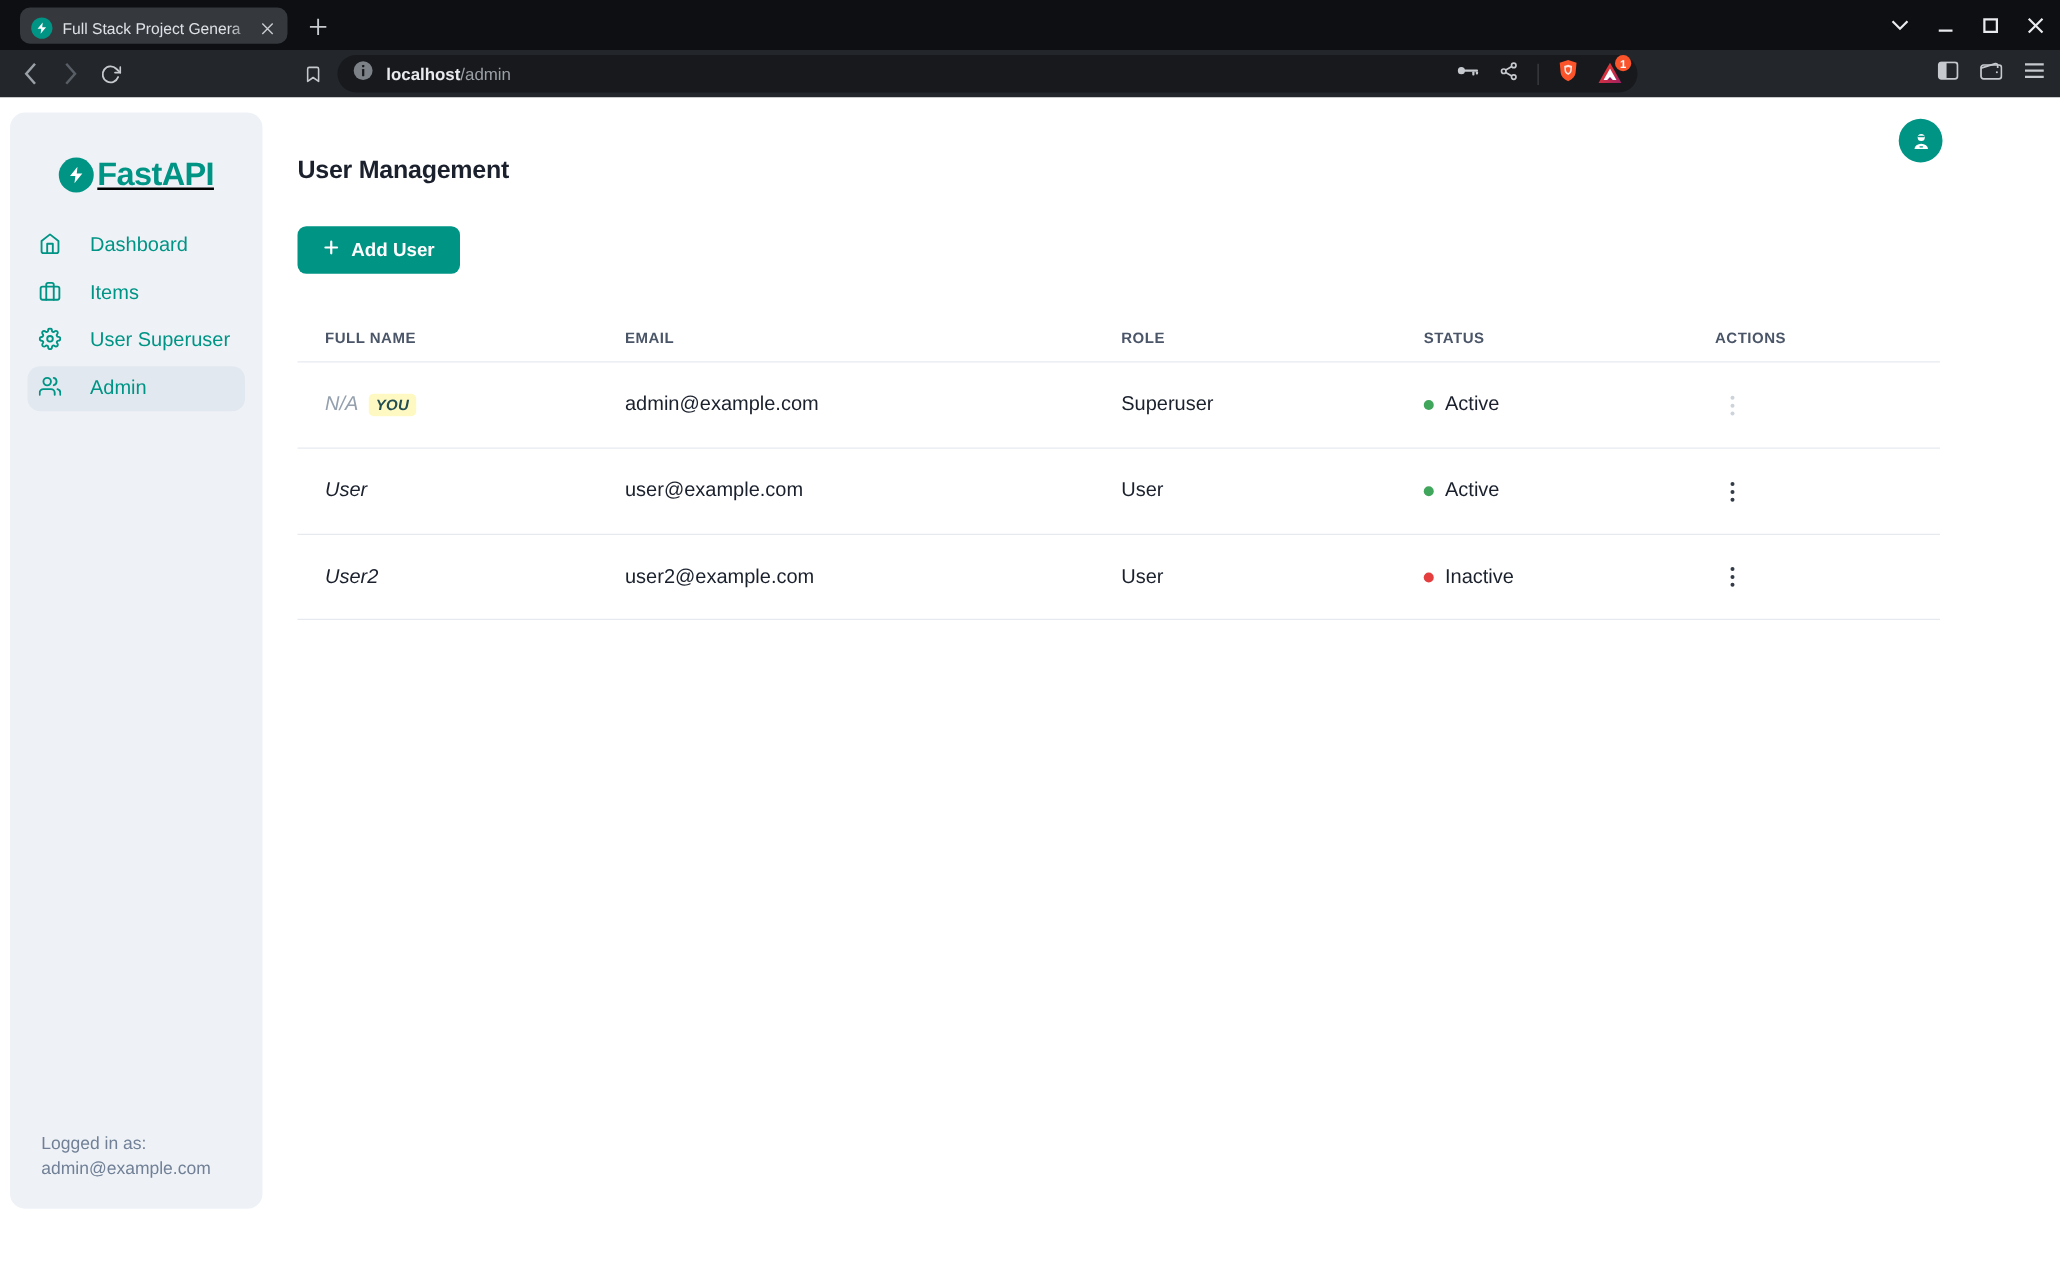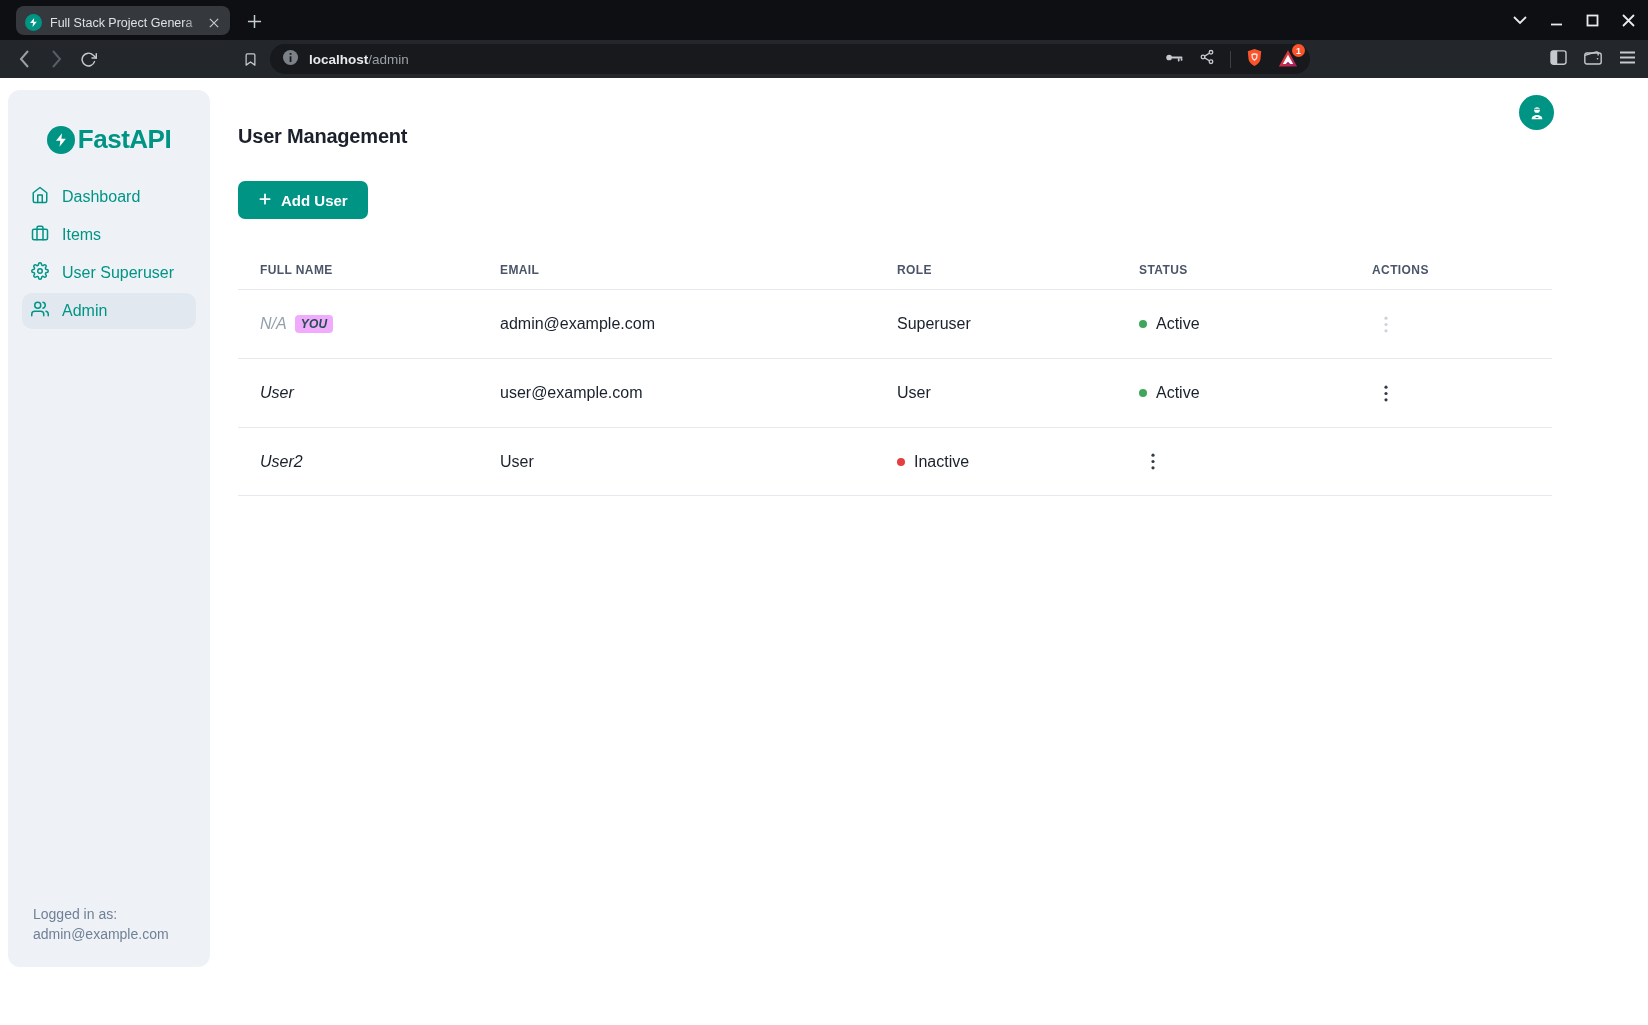--- a/index.html
+++ b/index.html
@@ -44,26 +44,26 @@
                    background:#fb542b; border-radius:7px; color:#fff; font-size:9px; font-weight:bold;
                    display:flex; align-items:center; justify-content:center; padding:0 3px; }
   .toolbar-right { position:absolute; right:12px; top:0; height:38px; display:flex;
                    align-items:center; gap:17px; color:#c6c9ce; }
 
   
   .content { position:absolute; top:78px; left:0; width:1648px; height:947px; background:#fff; }
 
   .sidebar { position:absolute; left:8px; top:12px; width:202px; height:877px;
              background:#eef2f7; border-radius:12px; display:flex; flex-direction:column; }
-  .logo-row { display:flex; align-items:center; justify-content:center; gap:3px; margin-top:34px; }
+  .logo-row { display:flex; align-items:center; justify-content:center; gap:3px; margin-top:34px;text-decoration:underline; }
   .logo-circle { width:28px; height:28px; border-radius:50%; background:#009485;
                  display:flex; align-items:center; justify-content:center; }
   .brand-text { color:#009485; font-size:26px; font-weight:600; letter-spacing:-0.5px; }
   .nav-list { margin-top:24px; padding:0 14px; display:flex; flex-direction:column; gap:2px; }
-  .nav-item { display:flex; align-items:center; gap:13px; height:36px; padding:0 9px;
+  .nav-item { display:flex; align-items:center; gap:23px; height:36px; padding:0 9px;
               border-radius:10px; color:#009485; font-size:16px; cursor:pointer; }
   .nav-item.active { background:#e2e8f0; }
   .nav-item svg { flex:none; }
   .sidebar-footer { margin-top:auto; padding:0 14px 22px 25px; color:#718096; font-size:14px;
                     line-height:1.48; }
 
   .avatar-btn { position:absolute; top:17px; right:94px; width:35px; height:35px; border-radius:50%;
                 background:#009485; border:none; display:flex; align-items:center; justify-content:center;
                 cursor:pointer; }
 
@@ -74,21 +74,21 @@
                   padding:0 20px; font-size:15px; font-weight:bold; font-family:inherit; cursor:pointer; }
 
   .user-table { margin-top:32px; width:100%; }
   .t-head, .t-row { display:grid; grid-template-columns:240px 397px 242px 233px 1fr;
                     align-items:center; padding-left:22px; }
   .t-head { height:38px; font-size:12px; font-weight:bold; color:#4a5568; letter-spacing:0.4px; }
   .t-row { height:69px; border-top:1px solid #e6eaef; font-size:16px; color:#1a202c; }
   .t-row:last-child { border-bottom:1px solid #e6eaef; }
   .name-cell { display:flex; align-items:center; gap:8px;font-style:italic; }
   .name-muted { color:#94a0ad; }
-  .you-badge { background:#f0abfc; color:#234e52; font-size:12px; font-weight:bold;
+  .you-badge { background:#fef9c3; color:#234e52; font-size:12px; font-weight:bold;
                padding:2px 6px; border-radius:4px; letter-spacing:0.2px; }
   .you-badge:empty { display:none; }
   .status-cell { display:flex; align-items:center; gap:9px; }
   .dot { width:8px; height:8px; border-radius:50%; }
   .dot-active { background:#3fa65c; }
   .dot-inactive { background:#e53e3e; }
   .kebab-btn { background:none; border:none; width:28px; height:28px; display:flex;
                align-items:center; justify-content:center; cursor:pointer; color:#333b47; }
   .kebab-btn.disabled { color:#ccd3db; }
 </style>
@@ -367,20 +367,21 @@
                 </svg>
             </button>
           </span>
         </div>
 
         <div class="t-row">
           <span class="name-cell">
             <span>User2</span>
 
           </span>
+          <span>user2@example.com</span>
           <span>User</span>
           <span class="status-cell">
             <span class="dot dot-inactive"></span>
             <span>Inactive</span>
           </span>
           <span>
             <button class="kebab-btn">
               <svg width="4" height="17" viewBox="0 0 4 17" fill="currentColor">
                   <circle cx="2" cy="2.2" r="1.6"></circle>
                   <circle cx="2" cy="8.5" r="1.6"></circle>

